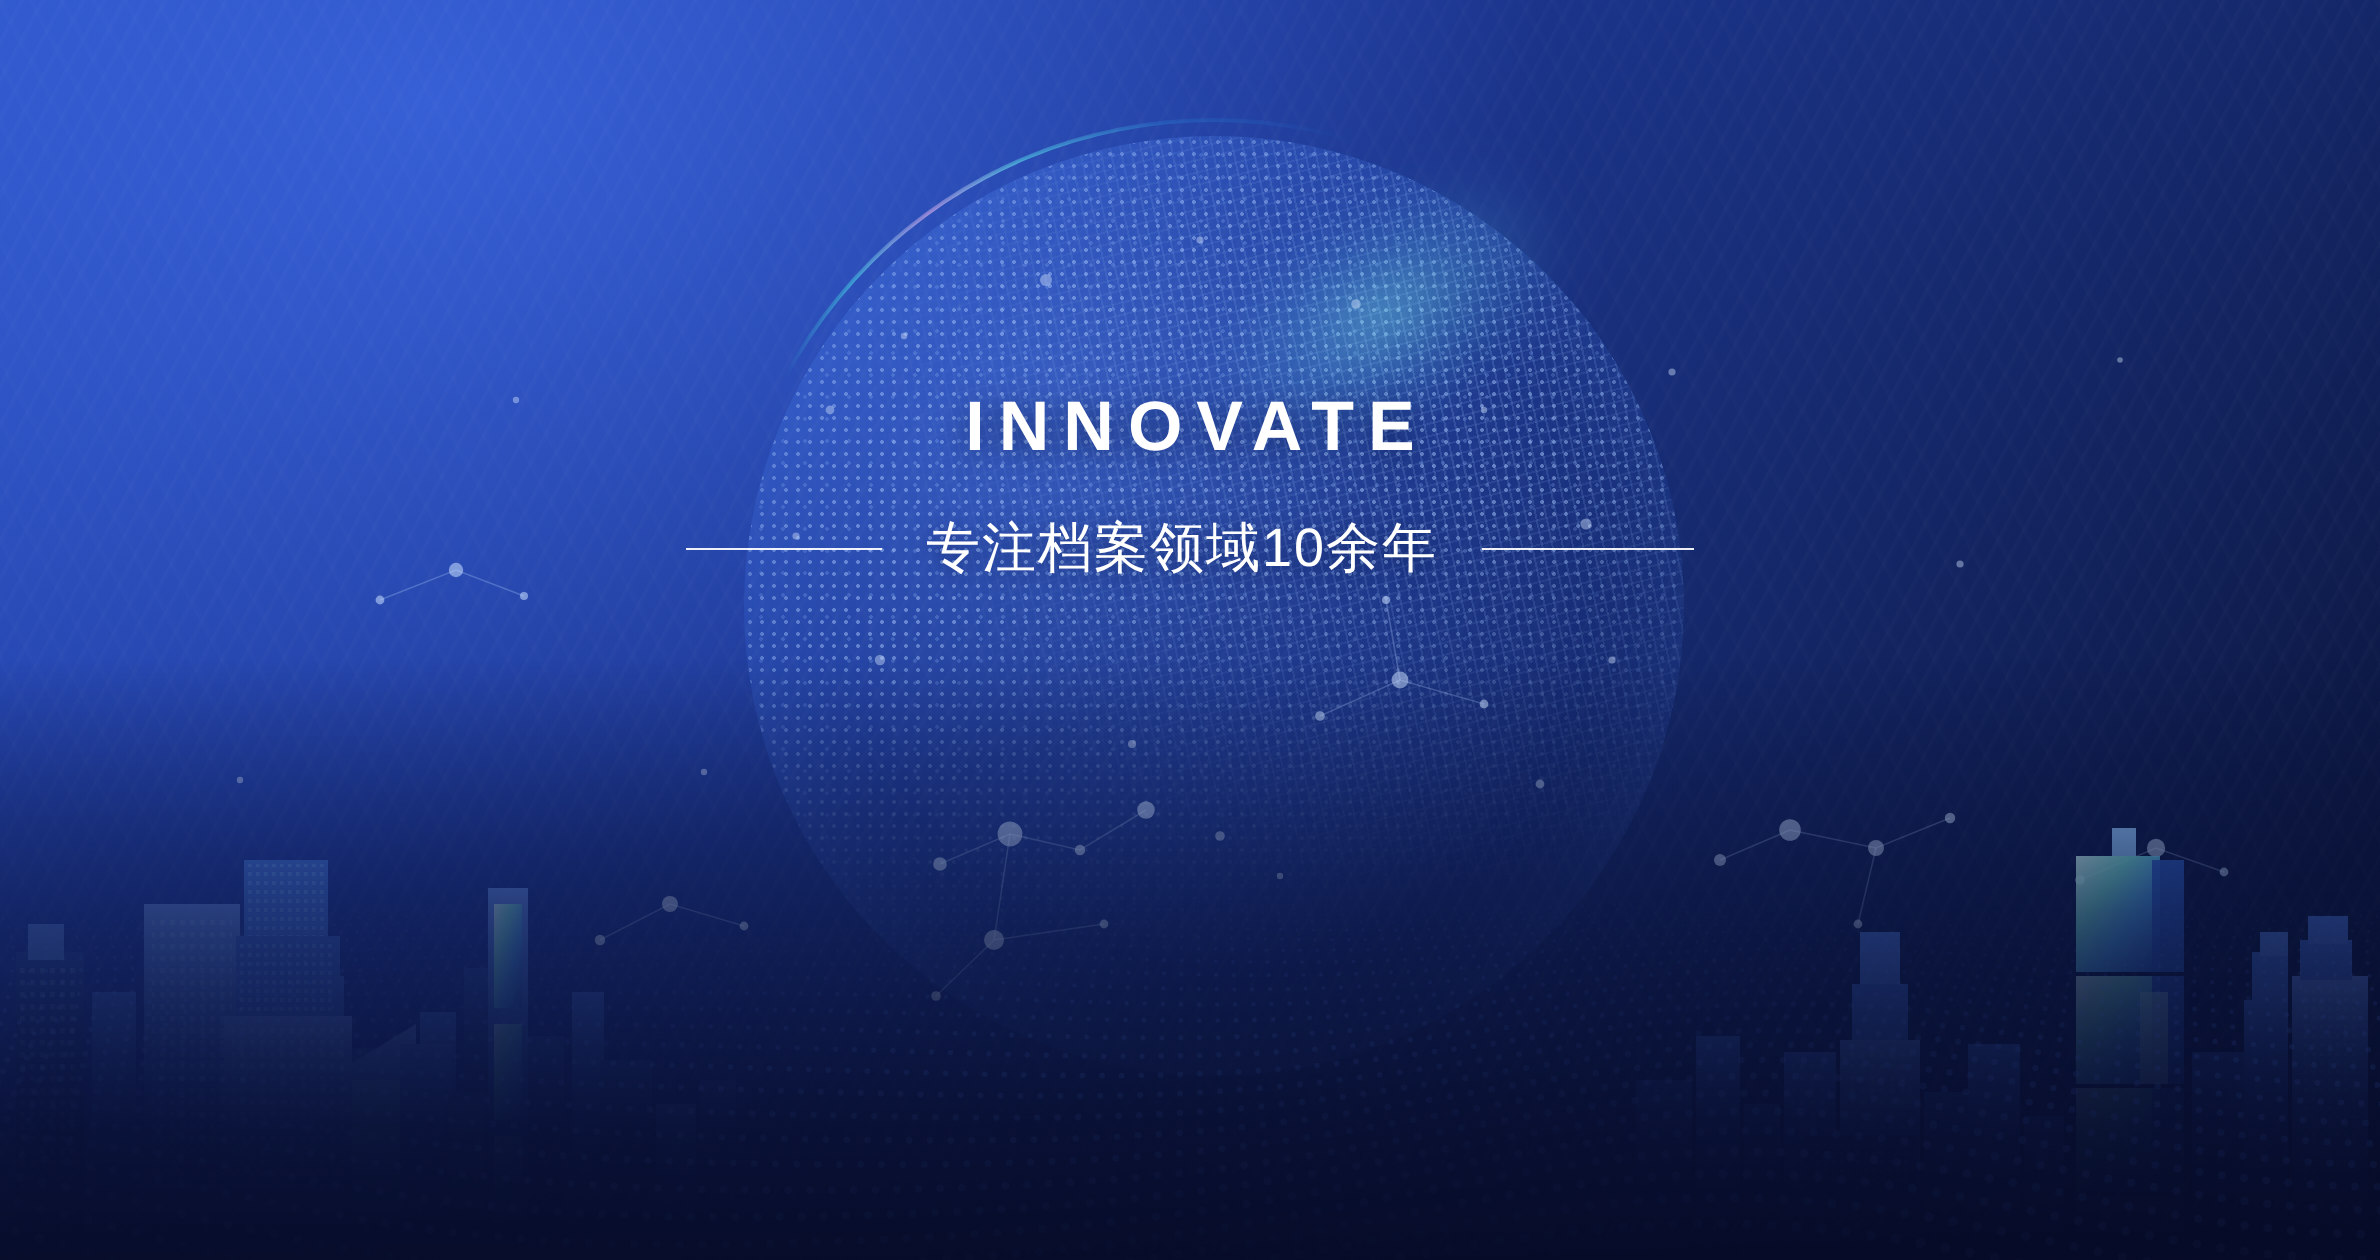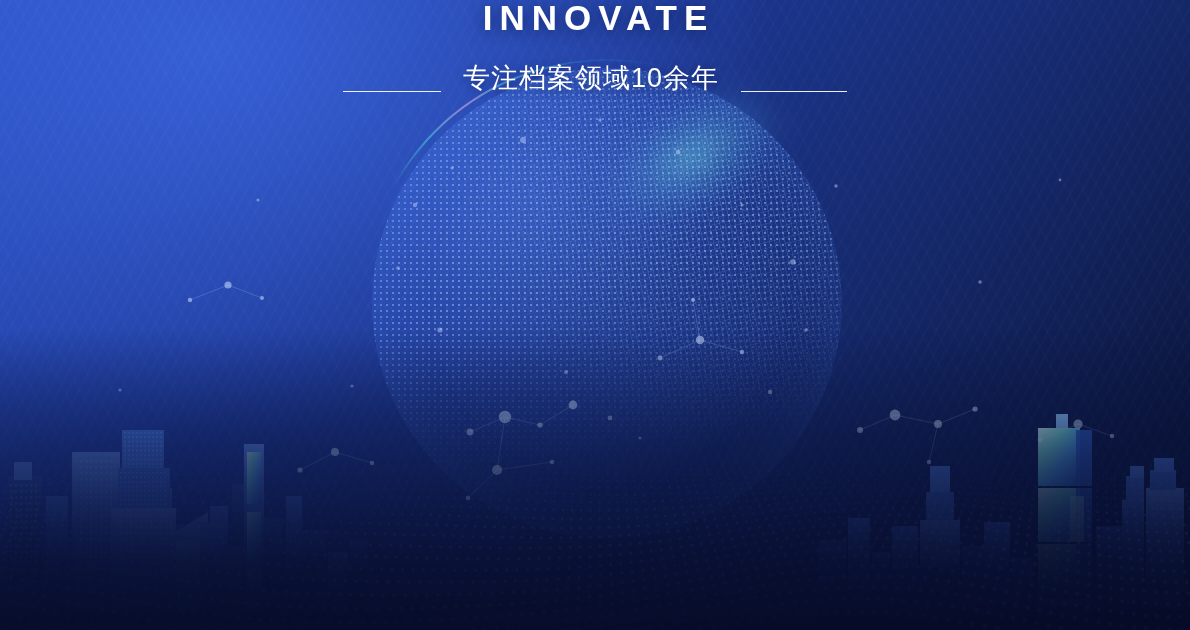--- a/index.html
+++ b/index.html
@@ -150,20 +150,21 @@
   }
 
   
   .content{
     position:absolute;
     left:0; right:0; top:0;
     text-align:center;
   }
   .eyebrow{
     margin:0;
+    padding-top:196px;
     color:#ffffff;
     font-size:35px;
     font-weight:bold;
     letter-spacing:7px;
     line-height:1;
     text-indent:7px;
     text-shadow:0 2px 14px rgba(6,16,60,.55);
   }
   .headline{
     margin:0;
@@ -178,21 +179,21 @@
   .headline .dot{
     display:inline-block;
     padding:0 4px;
     font-size:58px;
     vertical-align:10px;
   }
   .subrow{
     margin:0;
     padding-top:30px;
     display:flex;
-    align-items:flex-end;
+    align-items:center;
     justify-content:center;
     gap:22px;
   }
   .rule{
     display:block;
     width:98px;
     height:1.5px;
     background:rgba(255,255,255,.92);
   }
   .rule.right{width:106px;}

